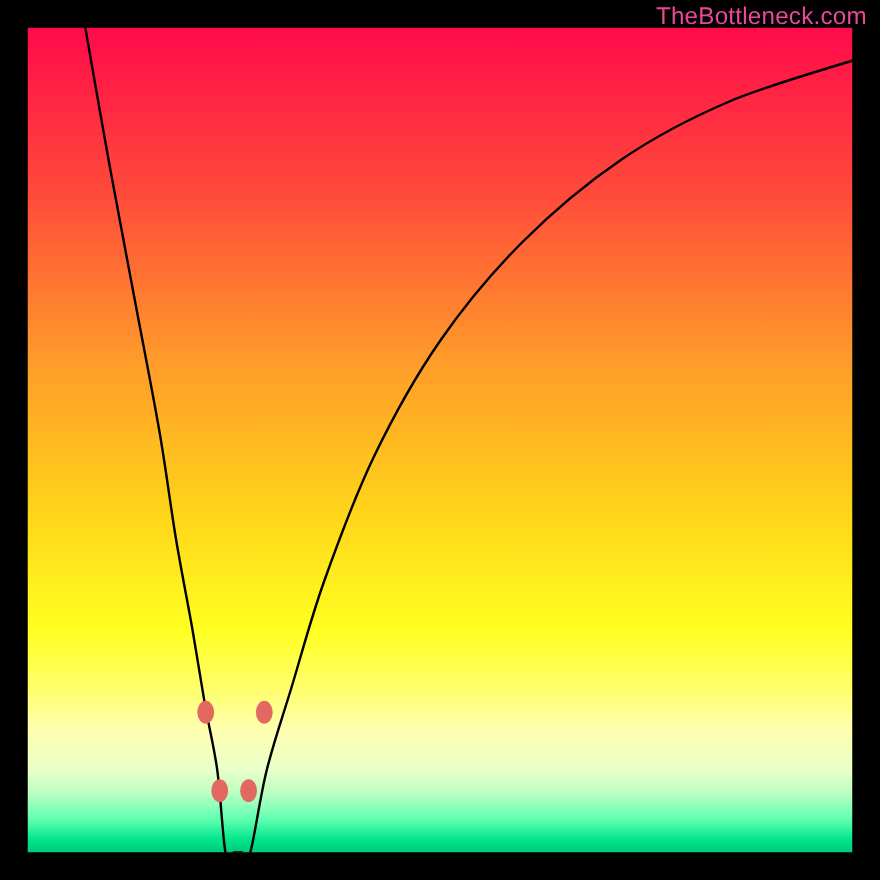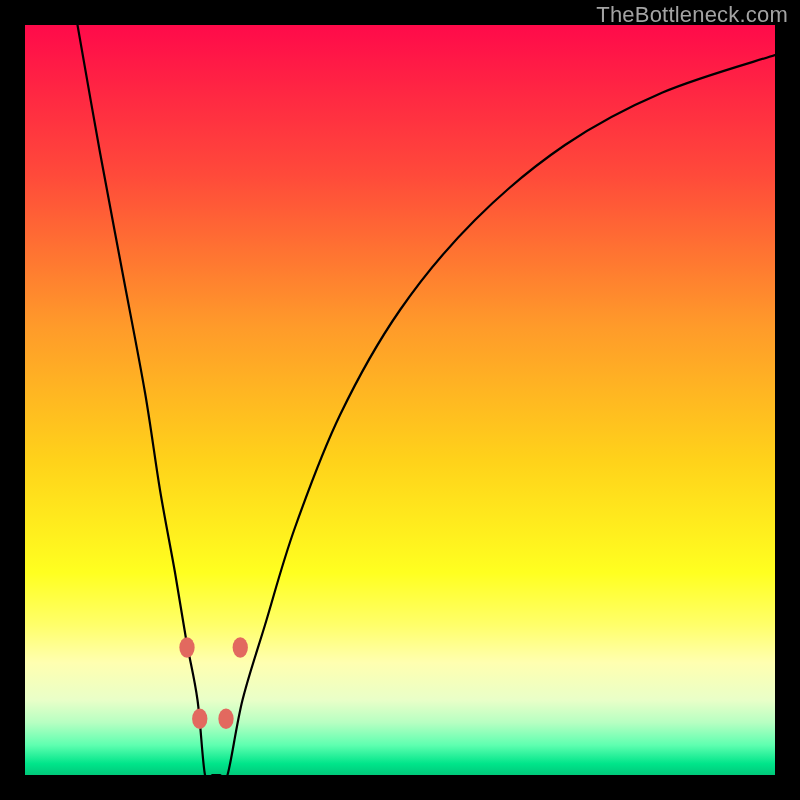--- a/index.html
+++ b/index.html
@@ -31,21 +31,21 @@
     top: 0;
     width: 750px;
     height: 750px;
   }
   .attribution {
     position: absolute;
     top: 2px;
     right: 12px;
     font-family: Arial, Helvetica, sans-serif;
     font-size: 22px;
-    color: #a3a3a3;
+    color: #ec4899;
     font-weight: 500;
     letter-spacing: 0.2px;
   }
 </style>
 </head>
 <body>
 
 <div class="attribution">TheBottleneck.com</div>
 
 <div class="frame">

